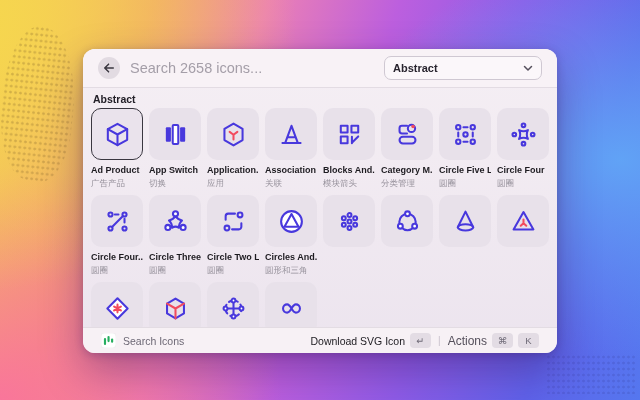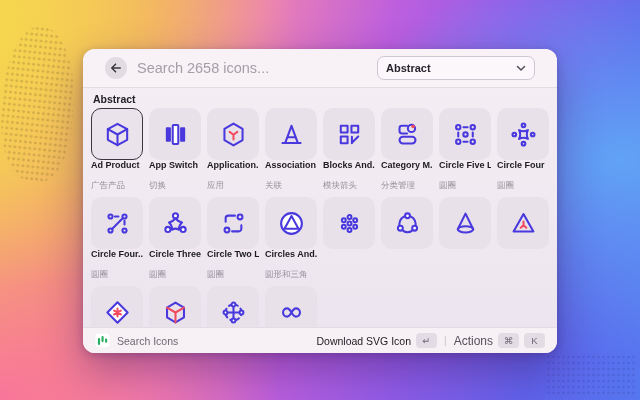--- a/index.html
+++ b/index.html
@@ -18,51 +18,51 @@
 
   .window{
     position:absolute;left:83px;top:49px;width:474px;height:304px;
     border-radius:12px;overflow:hidden;display:flex;flex-direction:column;
     background:linear-gradient(#f5eff4,#ece4ee);
     box-shadow:0 18px 42px rgba(55,18,90,.38), 0 2px 8px rgba(55,18,90,.25);
   }
 
   
   .topbar{height:38px;flex:0 0 38px;display:flex;align-items:center;gap:10px;
-    padding:0 22px;background:#f8f2f6;border-bottom:1px solid #e3dce3}
+    padding:0 15px;background:#f8f2f6;border-bottom:1px solid #e3dce3}
   .backbtn{width:22px;height:22px;border-radius:50%;background:#e2dbe2;display:flex;
     align-items:center;justify-content:center;cursor:pointer;flex:0 0 22px}
   .searchfield{flex:1;font-size:14.5px;color:#a49ea8}
   .dropdown{width:158px;height:24px;box-sizing:border-box;border:1px solid #cfc8d2;border-radius:7px;
     background:#fbf7fa;display:flex;align-items:center;justify-content:space-between;
     padding:0 8px;cursor:pointer}
   .dropdown .val{font-size:11px;font-weight:700;color:#28242e}
 
   
   .main{flex:1;overflow:hidden;padding:6px 8px 0}
   .seclabel{font-size:10.5px;font-weight:700;color:#232028;margin:0 0 3px 2px;line-height:11px}
   .grid{display:grid;grid-template-columns:repeat(8,52px);column-gap:6px}
   .cell{width:52px;margin-bottom:6px}
   .tile{width:52px;height:52px;box-sizing:border-box;border-radius:10px;background:#e8e1ea;
     display:flex;align-items:center;justify-content:center;border:1.5px solid transparent;cursor:pointer}
   .tile.sel{border-color:#3a3740;background:#eae3ec}
-  .nm{font-size:9px;font-weight:700;color:#1d1b20;line-height:11px;white-space:nowrap;overflow:hidden}
-  .zh{margin-top:9px;font-size:8.5px;color:#97929c;line-height:11px;white-space:nowrap;overflow:hidden}
+  .nm{margin-top:5px;font-size:9px;font-weight:700;color:#1d1b20;line-height:11px;white-space:nowrap;overflow:hidden}
+  .zh{margin-top:2px;font-size:8.5px;color:#97929c;line-height:11px;white-space:nowrap;overflow:hidden}
 
   
   .ic{width:29px;height:29px;display:block}
   .ic :is(path,rect,circle,ellipse){stroke:#4838dd;stroke-width:1.7;fill:none;stroke-linecap:round;stroke-linejoin:round}
   .ic .red{stroke:#f24b5e}
   .ic .fl{fill:#4838dd;stroke:none}
   .ic .rf{fill:#f24b5e;stroke:none}
   .ic .wf{fill:#fff}
 
   
   .footer{height:26px;flex:0 0 26px;border-top:1px solid #e3dce3;background:#f7f1f5;
-    display:flex;align-items:center;gap:7px;padding:0 12px;box-sizing:border-box}
+    display:flex;align-items:center;gap:7px;padding:0 18px;box-sizing:border-box}
   .brandlbl{font-size:10.5px;color:#6d6875}
   .spacer{flex:1}
   .dl{font-size:10.5px;font-weight:400;color:#1d1b20}
   .key{height:15px;min-width:15px;padding:0 3px;border-radius:4px;background:#e3dce4;color:#716c79;
     font-size:9.5px;display:flex;align-items:center;justify-content:center}
   .fdiv{color:#c9c2cc;font-size:10px}
   .actions{font-size:12px;color:#55505c}
   .footbtn{display:flex;align-items:center;gap:5px;cursor:pointer}
 </style>
 </head>

